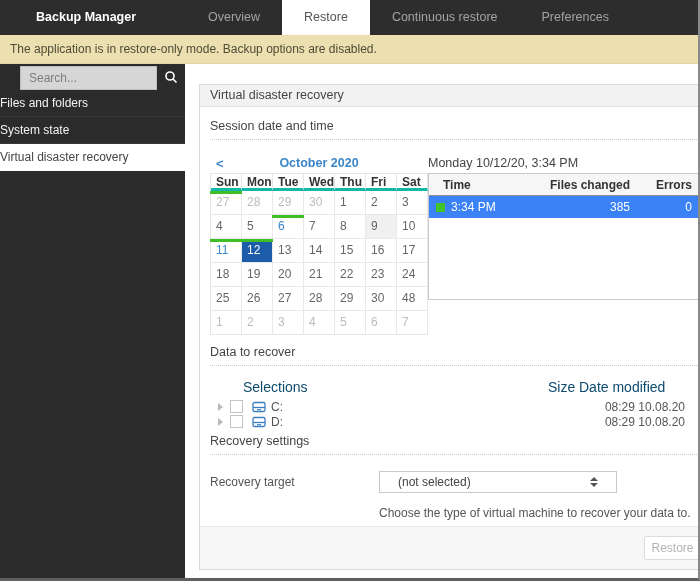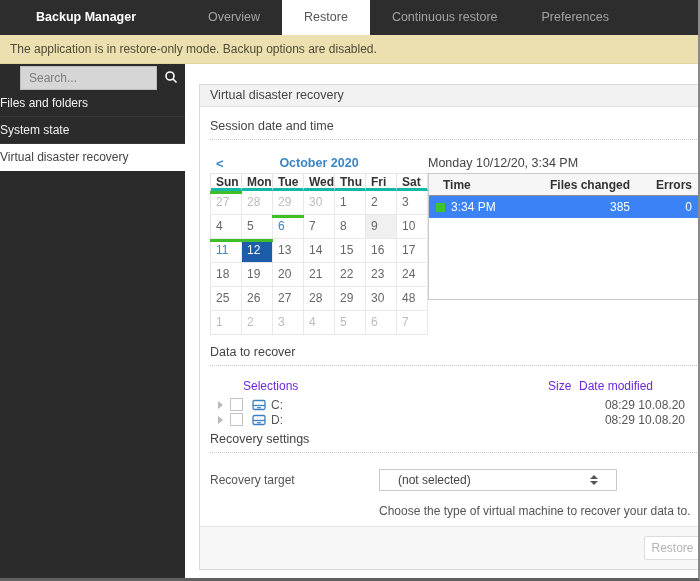--- a/index.html
+++ b/index.html
@@ -74,21 +74,21 @@
   .sb-col-errors { width:70px; text-align:right; padding-right:8px; }
   .sb-row { display:flex; align-items:center; height:22px; font-size:12px; color:#333; cursor:pointer; }
   .sb-row.selected { background:#3b82f6; color:#fff; }
   .sb-time { flex:1; display:flex; align-items:center; }
   .status-square { width:9px; height:9px; margin:0 6px 0 7px; flex:0 0 9px; }
   .sb-files { width:105px; text-align:right; }
   .sb-errors { width:70px; text-align:right; padding-right:8px; }
 
   
   .recover-title { margin-top:10px; }
-  .recover-headers { display:grid; grid-template-columns:338px 31px 1fr; font-size:12px; color:#6d28d9; margin-top:13px; }
+  .recover-headers { display:grid; grid-template-columns:338px 31px 1fr; font-size:14px; color:#0c4a6e; margin-top:13px; }
   .rh-selections { padding-left:33px; }
   .recover-rows { margin-top:4px; }
   .recover-row { display:grid; grid-template-columns:338px 31px 1fr; height:15px; align-items:center; font-size:12px; color:#555; }
   .rr-tree { display:flex; align-items:center; }
   .tri { width:0; height:0; border-top:4px solid transparent; border-bottom:4px solid transparent;
     border-left:5px solid #b8b8b8; margin-left:8px; cursor:pointer; }
   .cbx { width:13px; height:13px; border:1px solid #c3c3c3; background:#fff; margin-left:7px; cursor:pointer; }
   .drive-ic { margin-left:9px; display:flex; align-items:center; }
   .rr-label { margin-left:5px; }
   .rr-date { text-align:right; padding-right:16px; }

